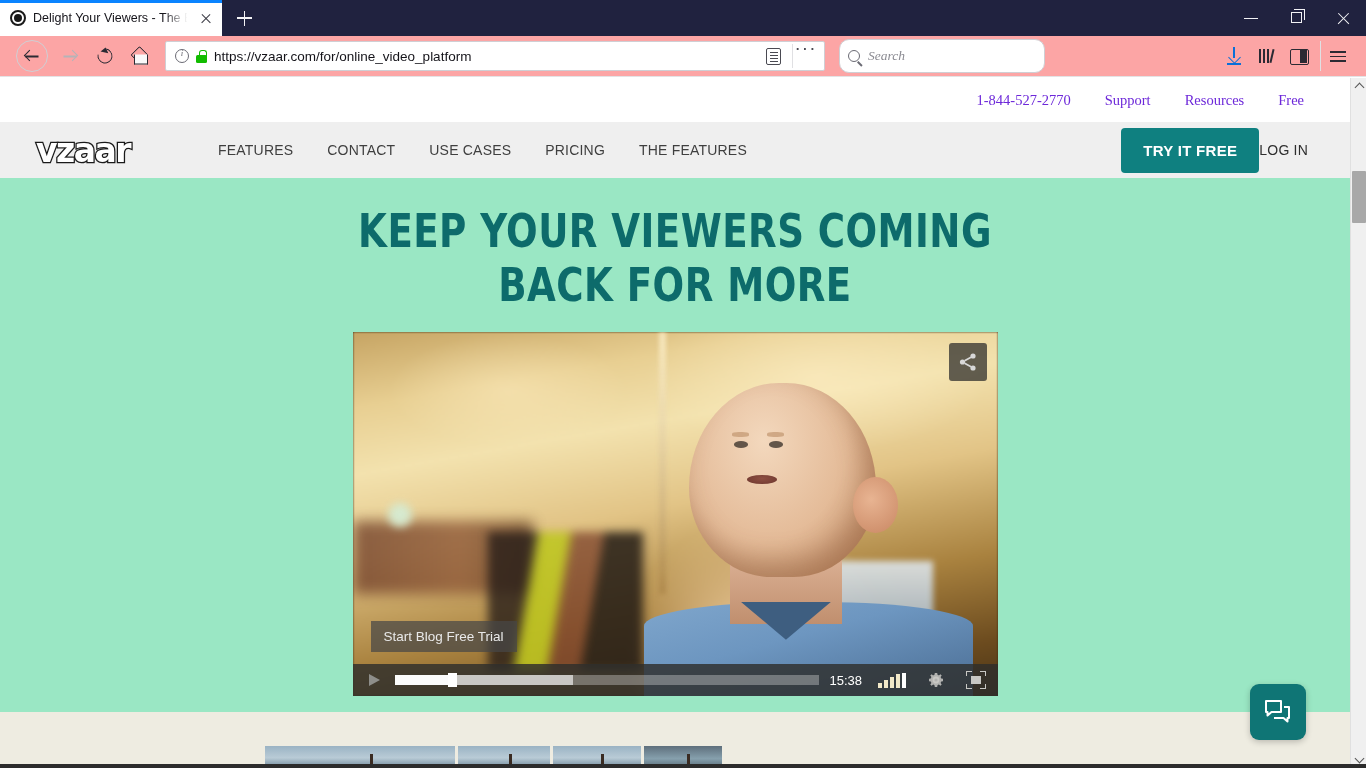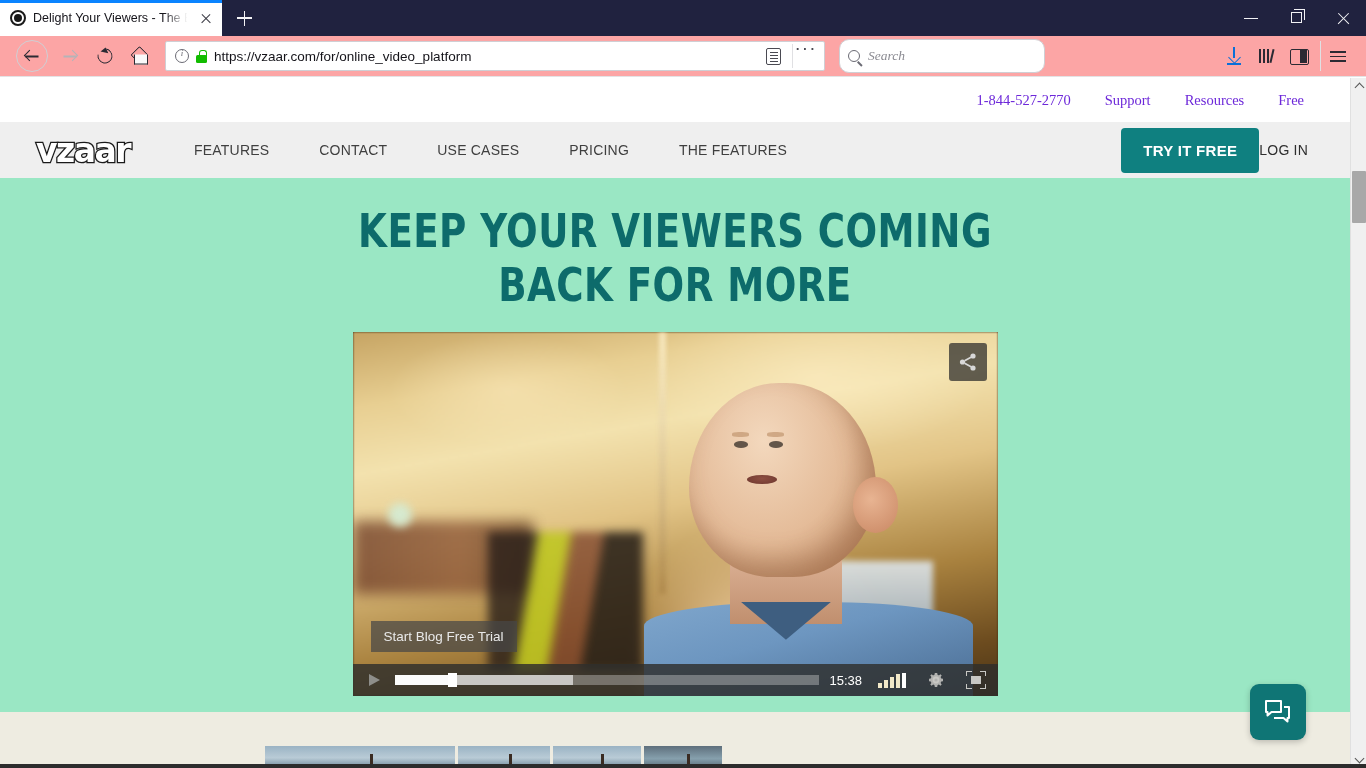--- a/index.html
+++ b/index.html
@@ -264,21 +264,21 @@
     height:56px; background:#efefef; display:flex; align-items:center;
     padding:0 0 0 36px;
   }
   .logo {
     font-size:33px; font-weight:bold; color:#ffffff; letter-spacing:-1.5px;
     font-family:"DejaVu Sans", sans-serif;
     -webkit-text-stroke:2.6px #1a1a1a;
     paint-order:stroke fill;
     margin-right:64px; line-height:1;
   }
-  .navlinks { display:flex; gap:50px; }
+  .navlinks { display:flex; gap:34px;margin-left:24px; }
   .navlinks a {
     font-size:14px; color:#3f3f3f; text-decoration:none; letter-spacing:.2px;
     font-family:"Liberation Sans", sans-serif; font-weight:500;
   }
   .nav-cta { margin-left:auto; display:flex; align-items:center; gap:0; }
   .try-btn {
     background:#0f8080; color:#ffffff; font-size:15px; font-weight:bold;
     padding:14px 22px; border-radius:4px; letter-spacing:.3px;
     border:none; cursor:pointer; font-family:"Liberation Sans", sans-serif;
   }

